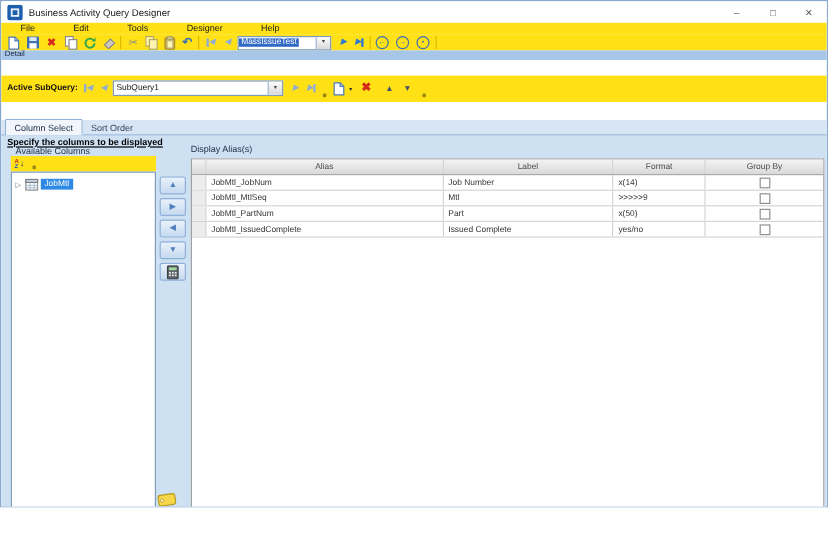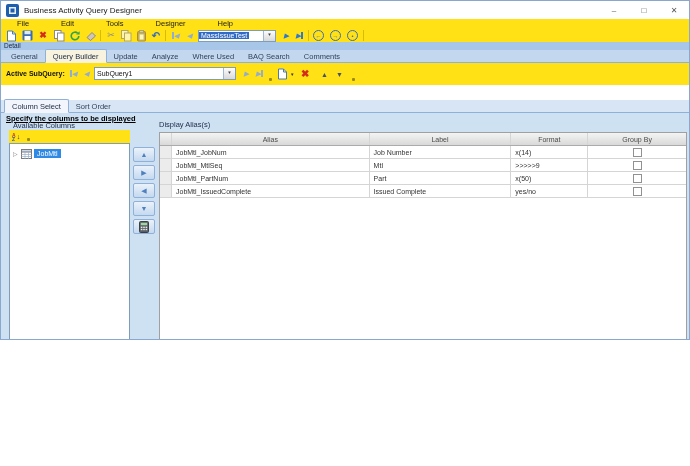--- a/index.html
+++ b/index.html
@@ -1,18 +1,18 @@
 <!DOCTYPE html>
 <html><head>
 <meta charset="utf-8">
 <style>
   * { box-sizing: border-box; margin: 0; padding: 0; }
   html,body { background:#fff; }
   body { font-family:"Liberation Sans", sans-serif; cursor:default; }
-  .window { position:relative; width:690px; height:340px; background:#fff;
+  .window { position:relative; width:690px; height:423px; background:#fff;
             border:1px solid #89A8CE; overflow:hidden; }
   .abs { position:absolute; }
 
   
   .titlebar { left:0; top:0; width:688px; height:18px; background:#fff;
               display:flex; align-items:center; }
   .app-icon { margin-left:5px; width:13px; height:13px; flex:0 0 auto; }
   .title-text { margin-left:5px; font-size:8px; color:#1a1a1a; }
   .win-controls { margin-left:auto; display:flex; height:18px; }
   .win-btn { width:30px; height:18px; display:flex; align-items:center; justify-content:center;
@@ -230,29 +230,20 @@
     <span class="circlebtn" style="left:345px">
       <span class="circle">
           <span>•</span>
         </span>
     </span>
     <span class="tsep" style="left:362px"></span>
   </div>
 
   <div class="abs detailbar">Detail</div>
 
-  <div class="abs tabstrip tabs1">
-    <span class="tab">General</span>
-    <span class="tab selected">Query Builder</span>
-    <span class="tab">Update</span>
-    <span class="tab">Analyze</span>
-    <span class="tab">Where Used</span>
-    <span class="tab">BAQ Search</span>
-    <span class="tab">Comments</span>
-  </div>
 
   <div class="abs sqbar">
     <span class="sq-label">Active SubQuery:</span>
     <span class="navbtn" style="left:66px">
       <i class="nbar dim"></i>
         <i class="tri dim">◀</i>
     </span>
     <span class="navbtn" style="left:79px">
       <i class="tri dim">◀</i>
     </span>

